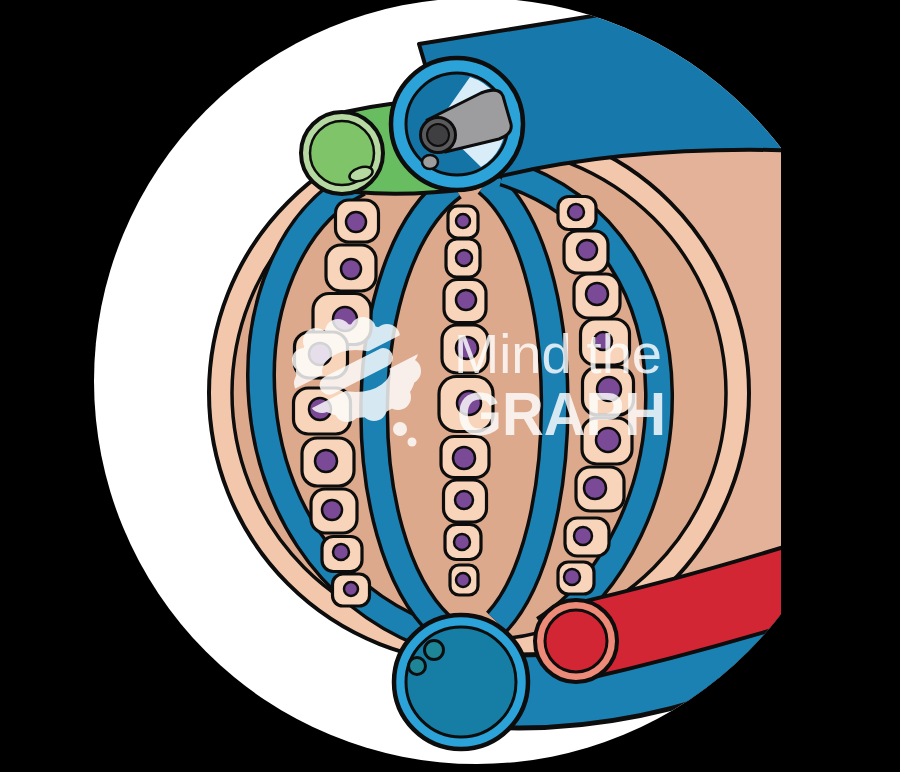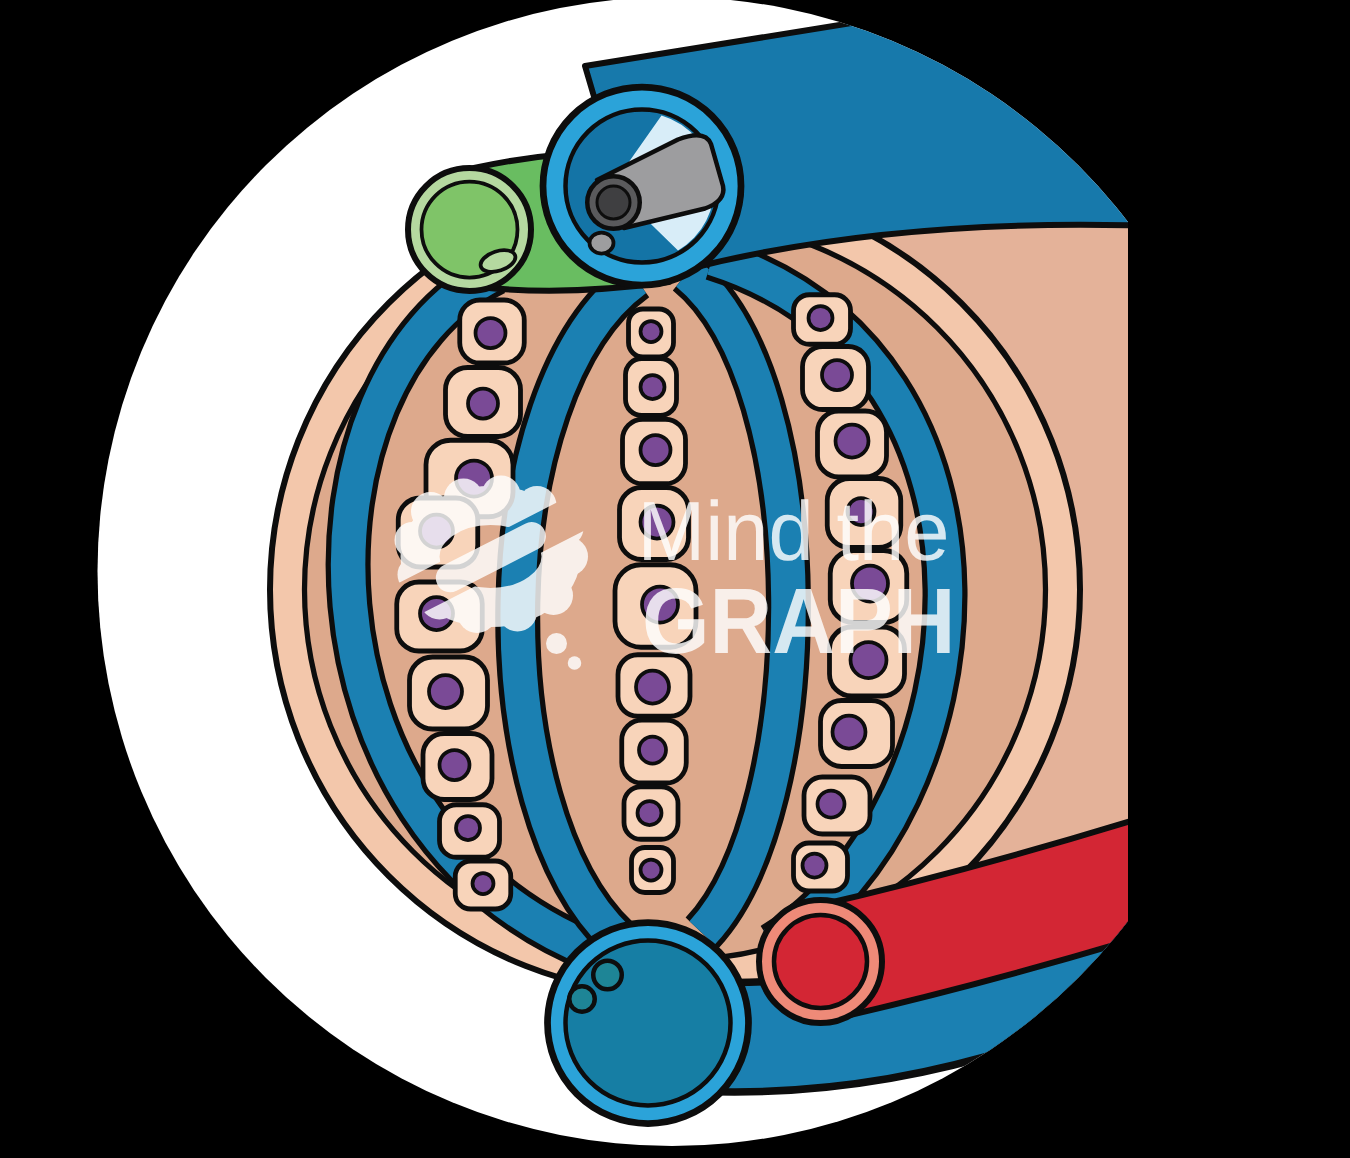--- a/index.html
+++ b/index.html
@@ -1,16 +1,16 @@
 <!DOCTYPE html>
 <html style="--bg: #000000; --white: #ffffff; --outline: #0d0d0d; --tan_outer: #e4b299; --tan_inner: #dda98c; --lobule_ring: #f3c7ab; --cell_fill: #f8d4ba; --nucleus: #7a4a96; --vein_band: #1779ab; --sinusoid: #1b80b2; --vessel_rim: #2ba3d9; --vein_interior: #1474a6; --vein_lumen_light: #d8edf8; --bottom_vessel_fill: #167ea4; --bottom_vessel_dot: #1e8596; --green_body: #69bd61; --green_rim: #b5d9a0; --green_inner: #7fc468; --gray_body: #9d9d9f; --gray_rim: #5a5a5c; --gray_lumen: #3f3f41; --red_band: #d32634; --red_rim: #ee8a78;"><head>
 <meta charset="utf-8">
 <style>
   html,body{margin:0;padding:0;background:#000;}
-  .stage{width:752px;height:772px;position:relative;overflow:hidden;background:var(--bg,#000);}
+  .stage{width:752px;height:772px;position:relative;overflow:hidden;background:var(--bg,#000);padding-left:29px;}
   svg{display:block;}
   .wm-text{font-family:"Liberation Sans", sans-serif; fill:#ffffff;}
   .wm-light{font-weight:400;}
   .wm-bold{font-weight:700;}
   path,circle,rect,ellipse{vector-effect:none;}
 </style>
 </head>
 <body>
 
 <div class="stage">

